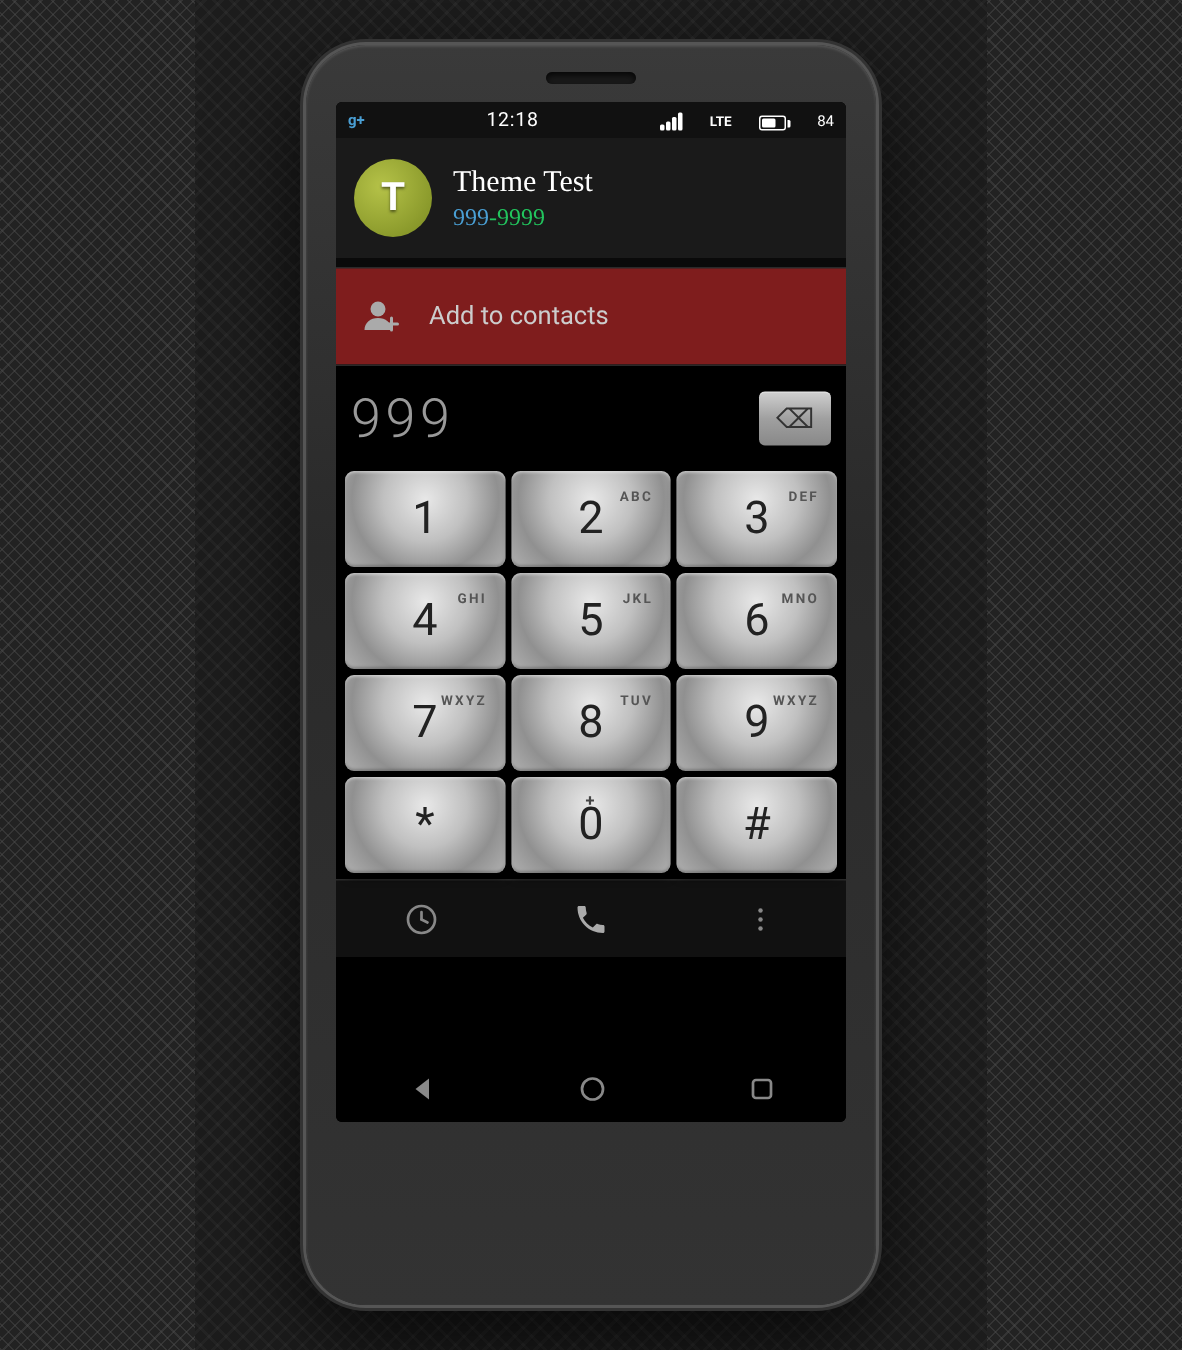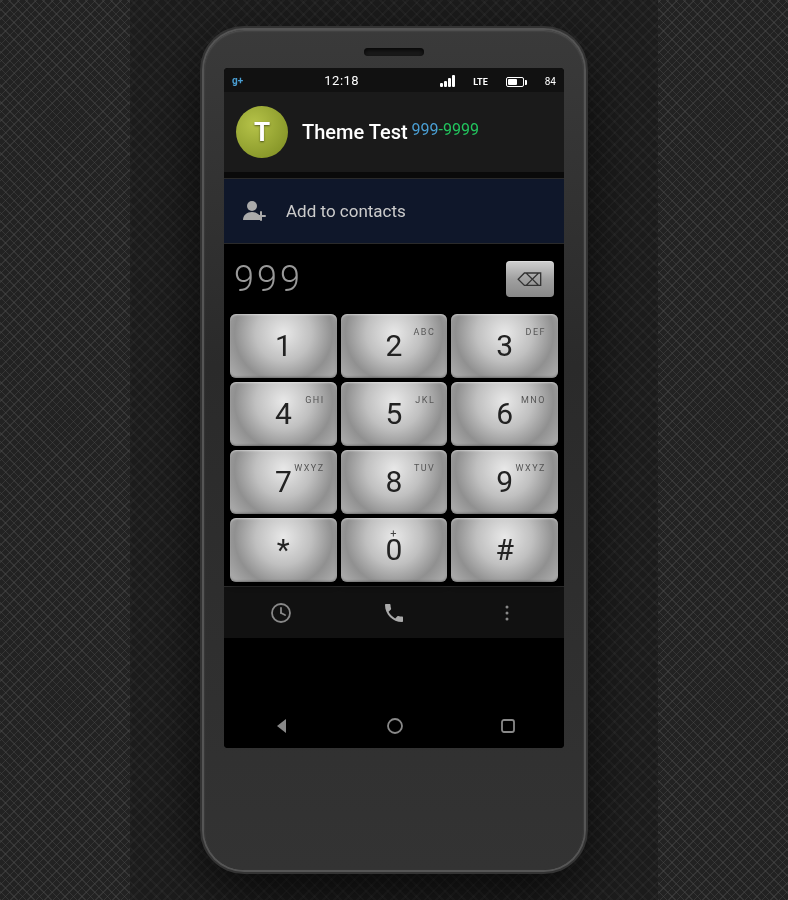--- a/index.html
+++ b/index.html
@@ -145,33 +145,35 @@
       align-items: center;
       justify-content: center;
       font-size: 26px;
       font-weight: bold;
       color: #fff;
       flex-shrink: 0;
       text-shadow: 0 1px 2px rgba(0,0,0,0.5);
     }
     .contact-info {
       display: flex;
+      flex-direction: column;
       gap: 4px;
+      font-family: Liberation Serif, serif;
     }
     .contact-name {
       font-size: 20px;
       color: #fff;
       font-weight: 500;
     }
     .number-blue { color: #4a9fd4; }
     .number-white { color: #22c55e; }
 
     
     .add-contacts-row {
-      background: #0f172a;
+      background: #7f1d1d;
       padding: 14px 12px;
       display: flex;
       align-items: center;
       gap: 14px;
       border-top: 1px solid #2a2a2a;
       flex-shrink: 0;
       cursor: pointer;
     }
     .add-contacts-icon {
       width: 36px;
@@ -261,21 +263,21 @@
     .key-digit {
       font-size: 30px;
       color: #222;
       font-weight: 400;
       line-height: 1;
     }
     .key-letters {
       font-size: 9px;
       color: #555;
       letter-spacing: 1.5px;
-      font-weight: 400;
+      font-weight: 700;
       margin-top: 1px;
       position: absolute;
       top: 12px;
       right: 12px;
     }
 
     
     .phone-nav {
       height: 52px;
       background: #111;

